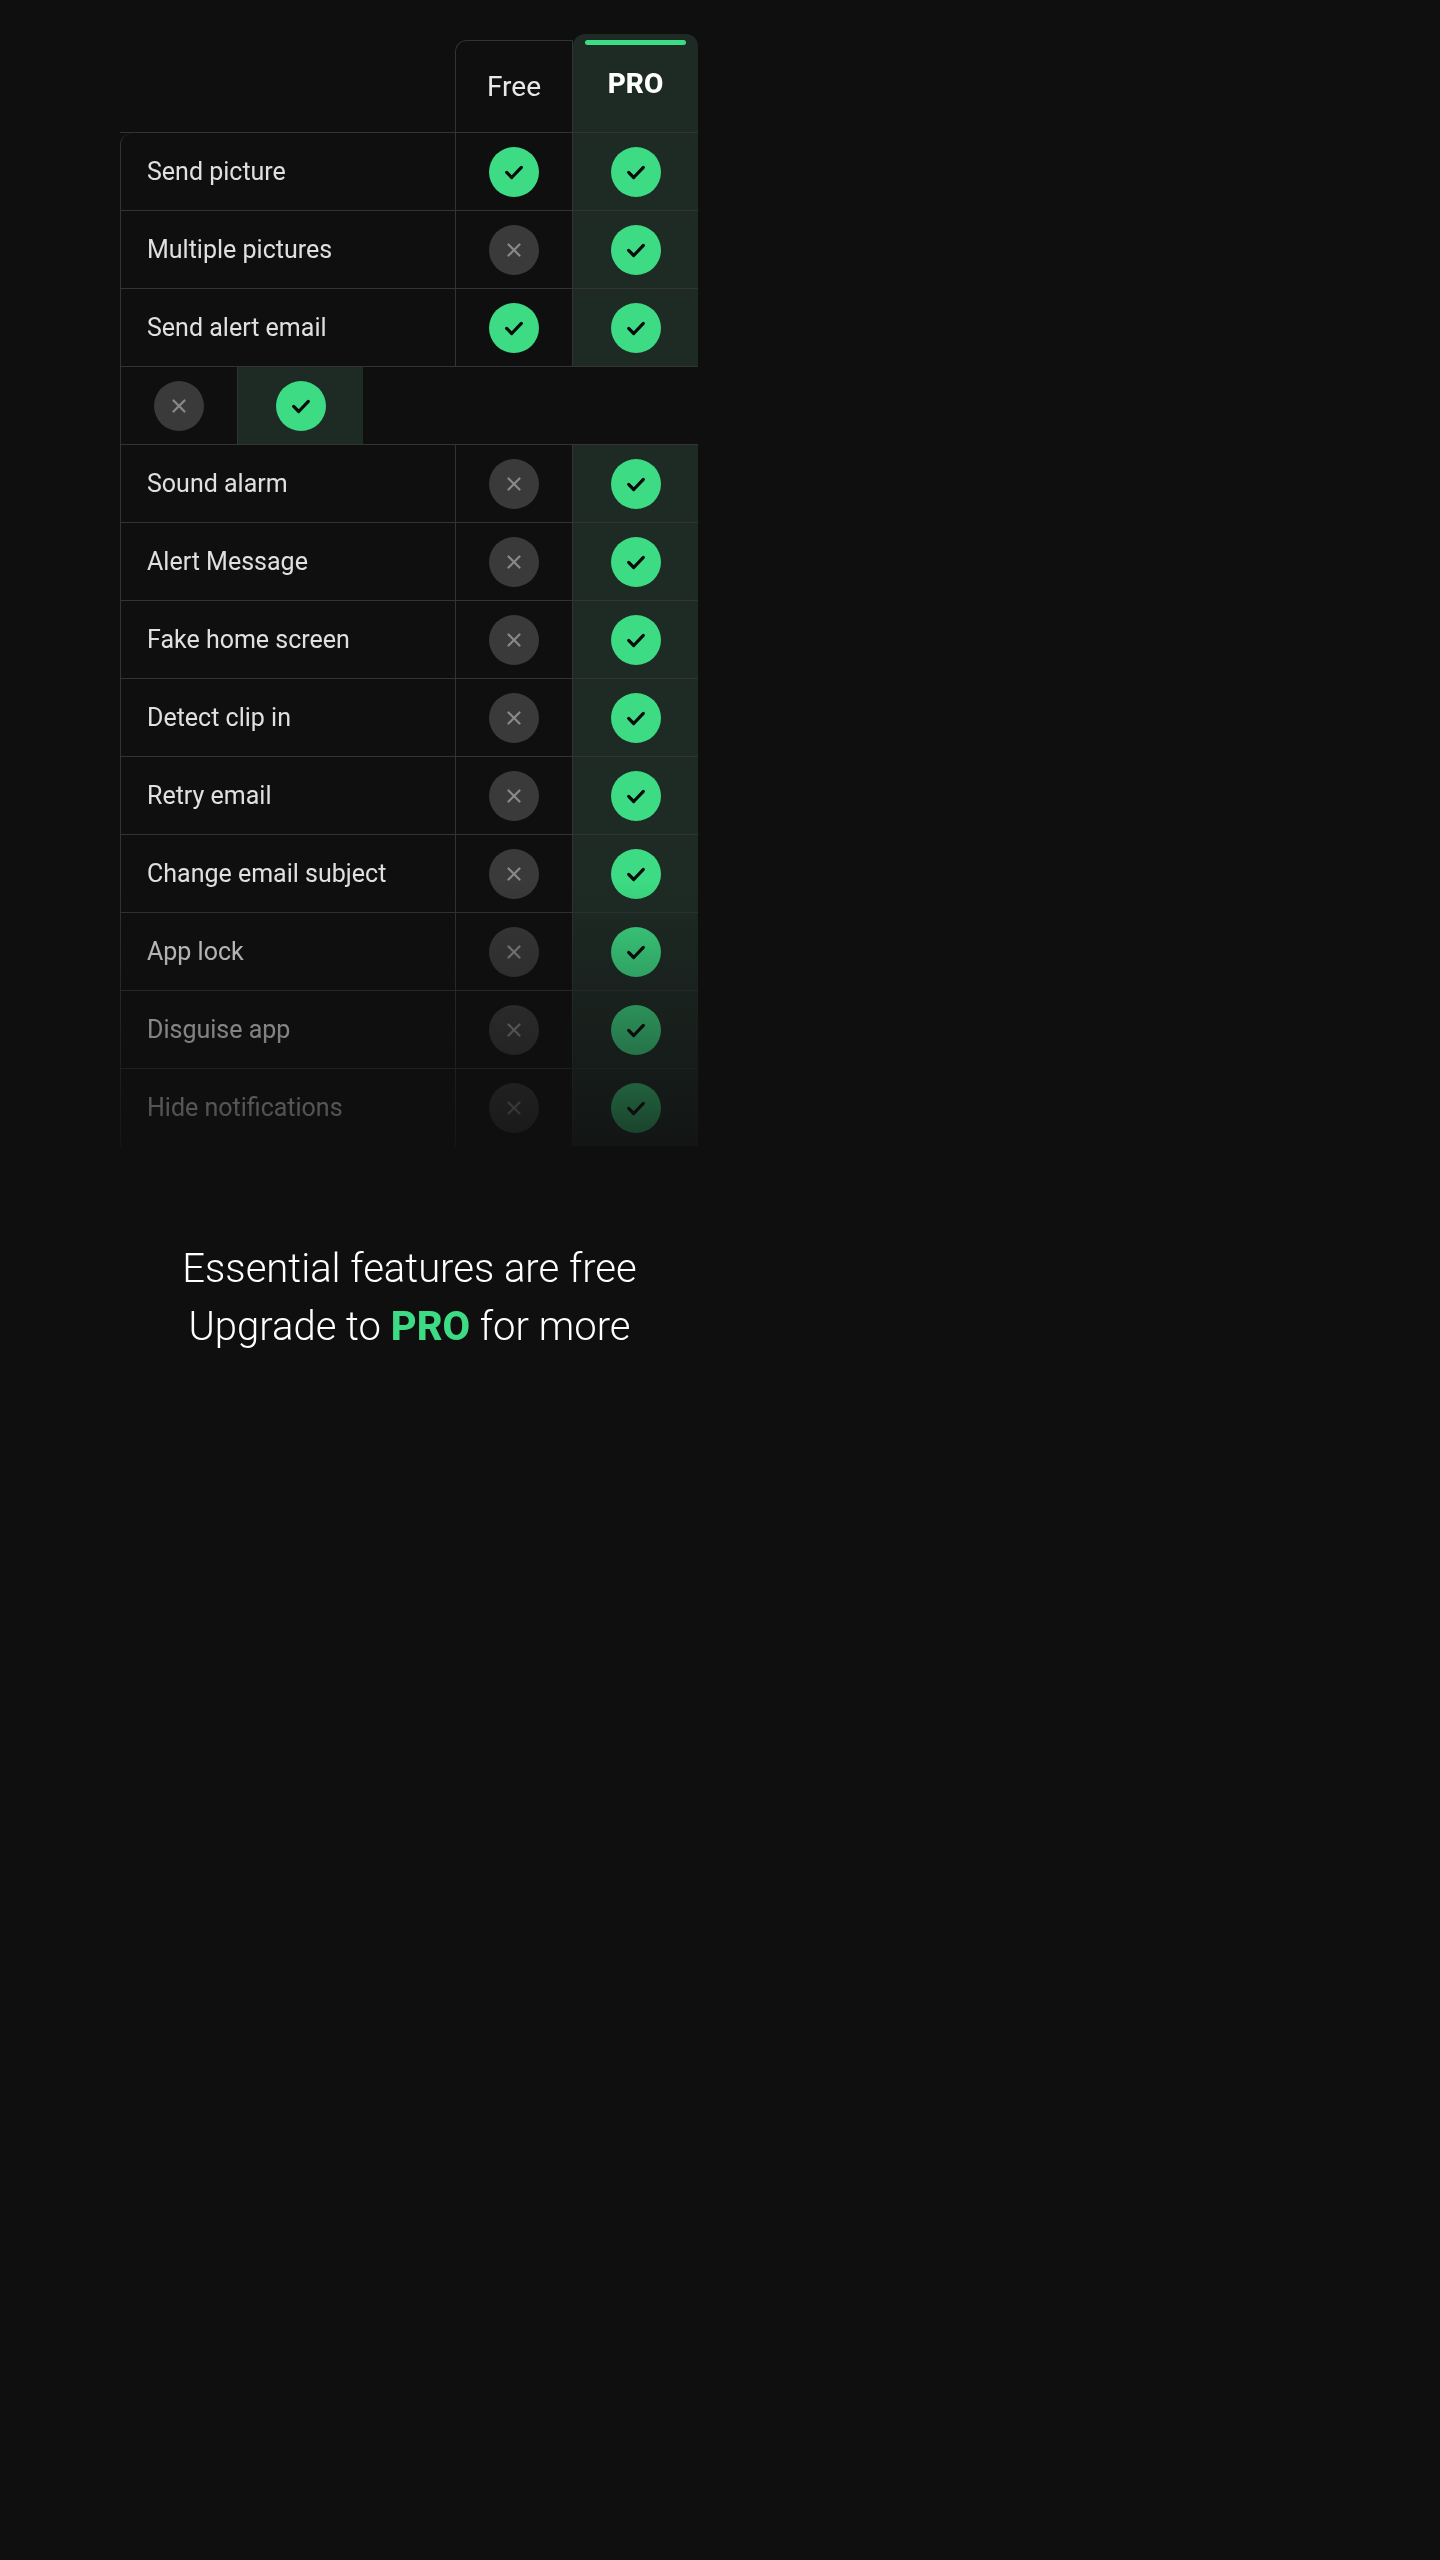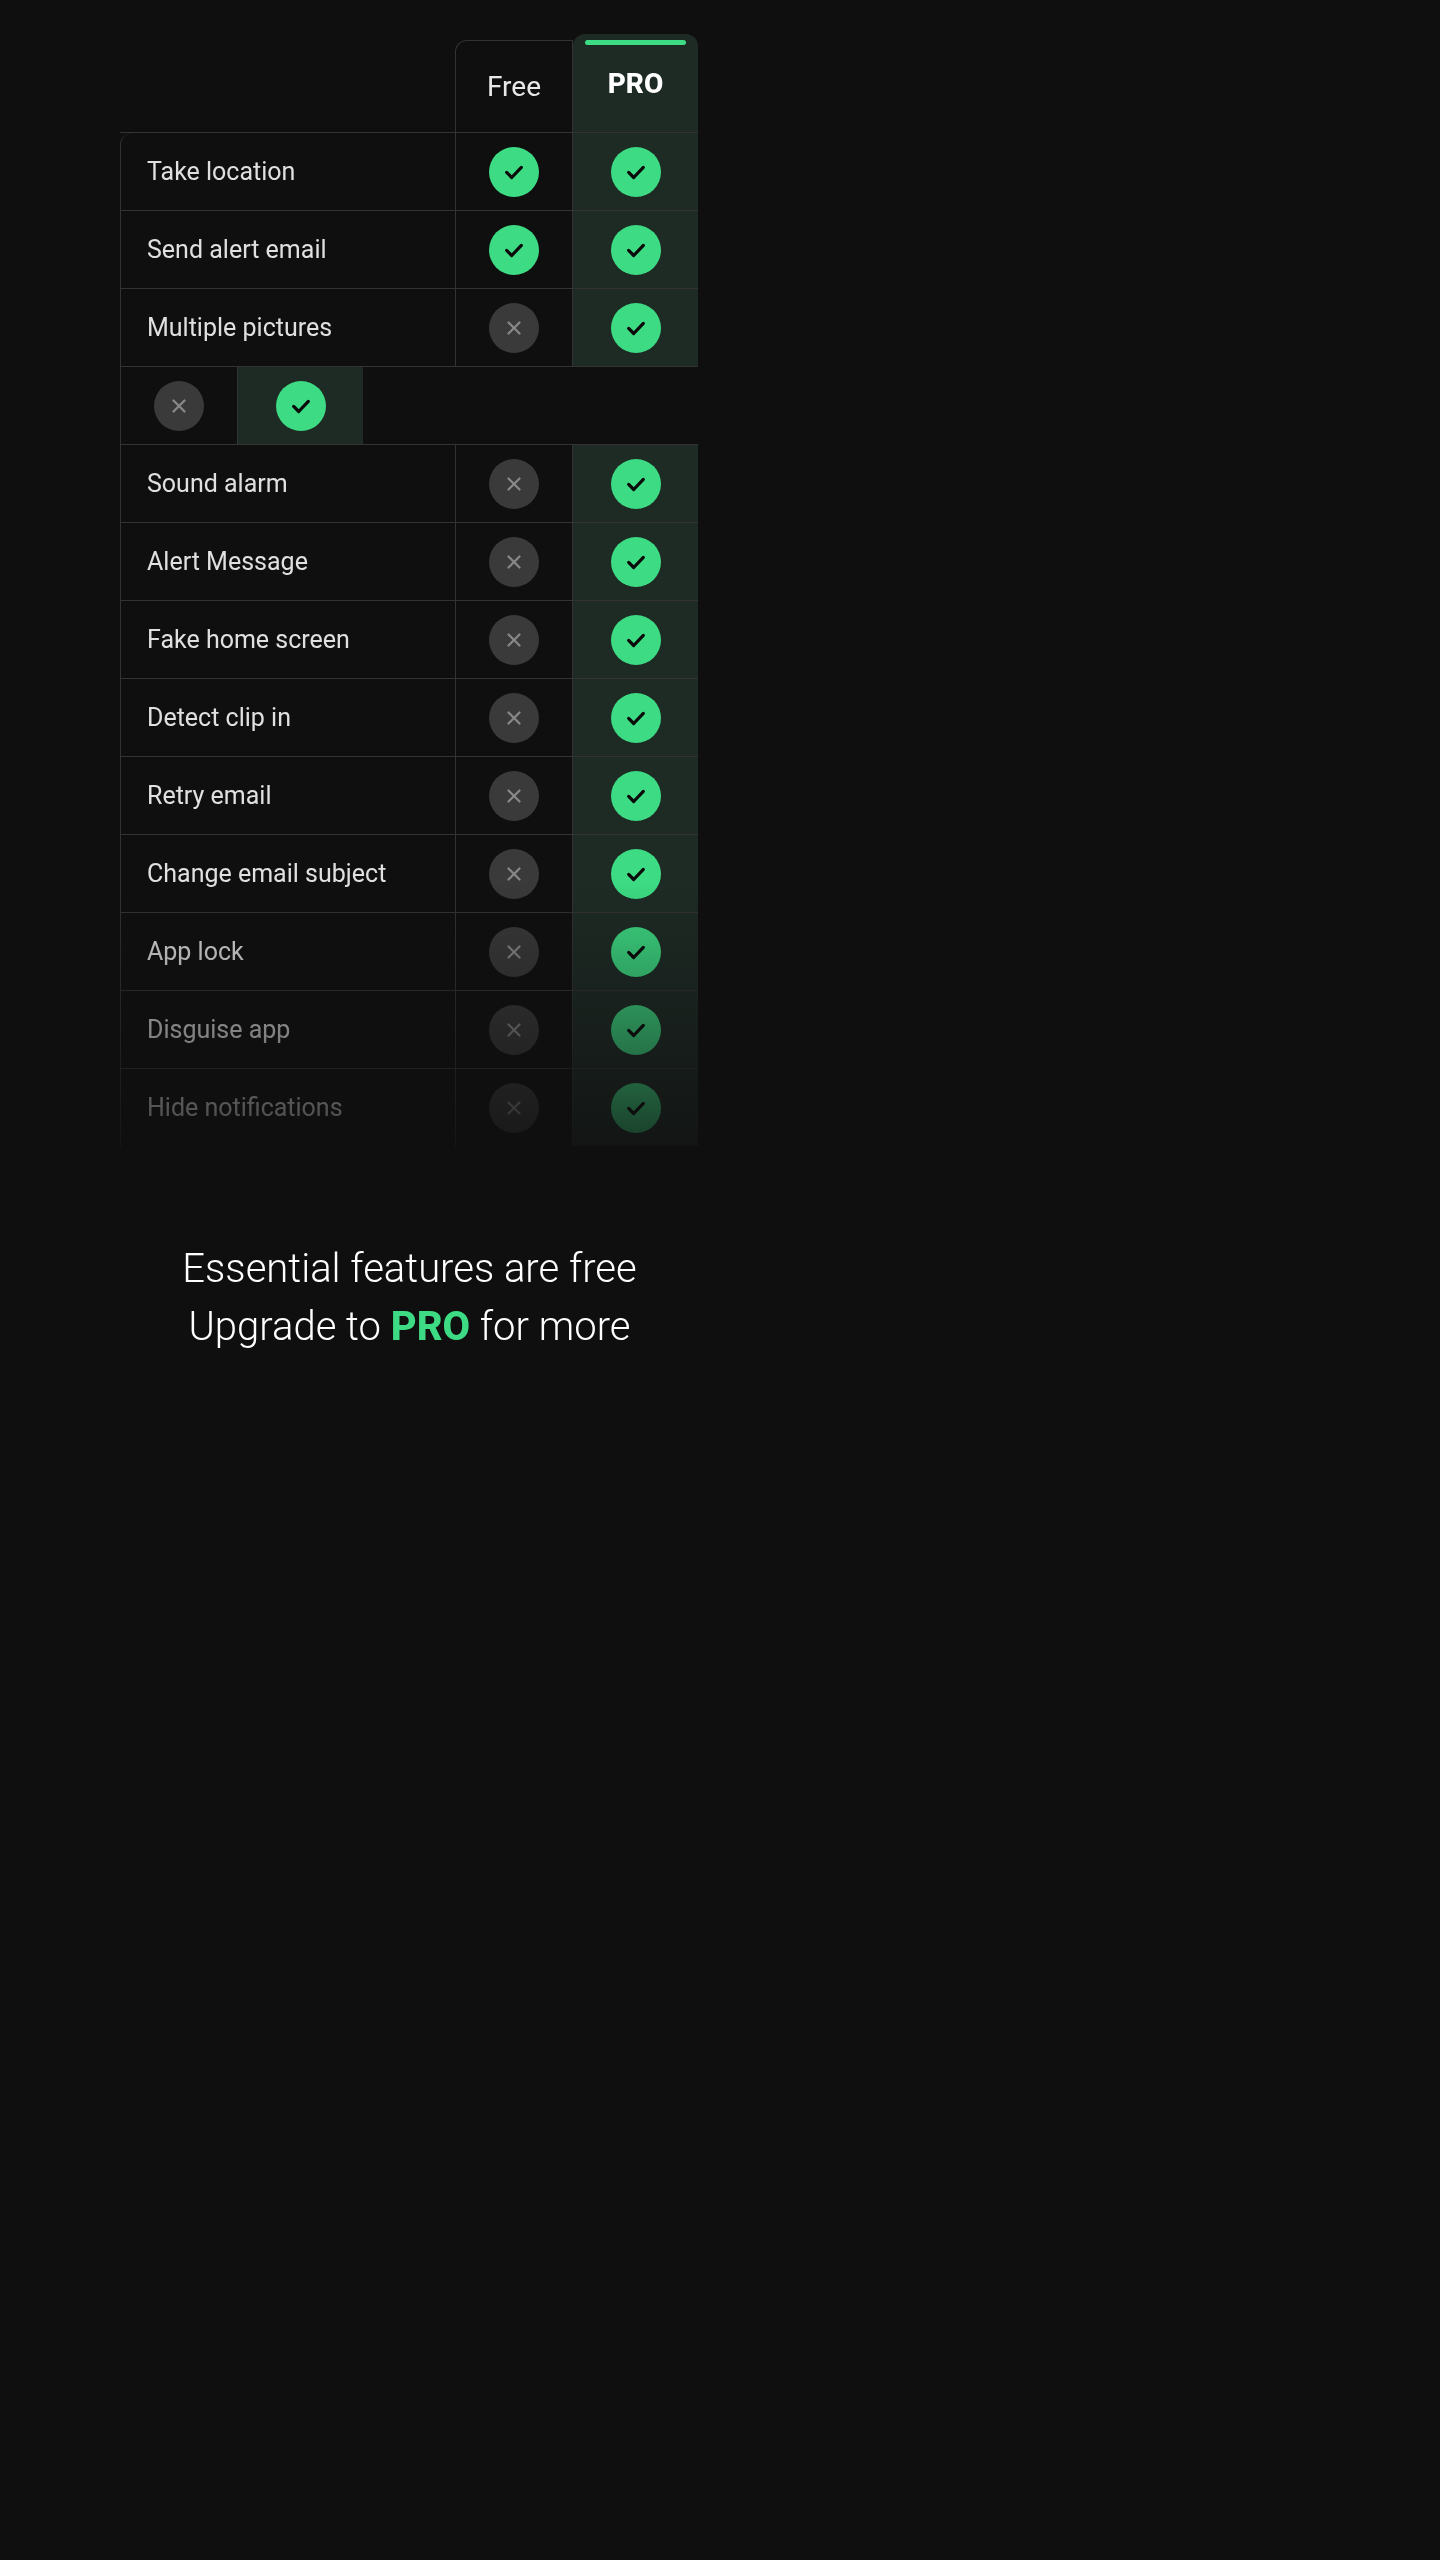--- a/index.html
+++ b/index.html
@@ -145,60 +145,60 @@
 <body>
 
 <div class="table-wrapper">
   <div class="header-row">
     <div class="header-feature"></div>
     <div class="header-free">Free</div>
     <div class="header-pro">PRO</div>
   </div>
   <div id="rows">
       <div class="feature-row">
-        <div class="feature-label">Take location</div>
-        <div class="cell-free">
-          <div class="circle circle-check">
-            <svg viewBox="0 0 24 24" fill="none" stroke="#0a0a0a" stroke-width="3.5" stroke-linecap="round" stroke-linejoin="round">
-              <polyline points="4,12.5 9.5,18 20,7"></polyline>
+        <div class="feature-label">Send picture</div>
+        <div class="cell-free">
+          <div class="circle circle-check">
+            <svg viewBox="0 0 24 24" fill="none" stroke="#0a0a0a" stroke-width="3.5" stroke-linecap="round" stroke-linejoin="round">
+              <polyline points="4,12.5 9.5,18 20,7"></polyline>
+            </svg>
+          </div>
+        </div>
+        <div class="cell-pro">
+          <div class="circle circle-check">
+            <svg viewBox="0 0 24 24" fill="none" stroke="#0a0a0a" stroke-width="3.5" stroke-linecap="round" stroke-linejoin="round">
+              <polyline points="4,12.5 9.5,18 20,7"></polyline>
+            </svg>
+          </div>
+        </div>
+      </div>
+      <div class="feature-row">
+        <div class="feature-label">Multiple pictures</div>
+        <div class="cell-free">
+          <div class="circle circle-cross">
+            <svg viewBox="0 0 24 24" fill="none" stroke="#888" stroke-width="2.5" stroke-linecap="round">
+              <line x1="6" y1="6" x2="18" y2="18"></line>
+              <line x1="18" y1="6" x2="6" y2="18"></line>
             </svg>
           </div>
         </div>
         <div class="cell-pro">
           <div class="circle circle-check">
             <svg viewBox="0 0 24 24" fill="none" stroke="#0a0a0a" stroke-width="3.5" stroke-linecap="round" stroke-linejoin="round">
               <polyline points="4,12.5 9.5,18 20,7"></polyline>
             </svg>
           </div>
         </div>
       </div>
       <div class="feature-row">
         <div class="feature-label">Send alert email</div>
         <div class="cell-free">
           <div class="circle circle-check">
             <svg viewBox="0 0 24 24" fill="none" stroke="#0a0a0a" stroke-width="3.5" stroke-linecap="round" stroke-linejoin="round">
               <polyline points="4,12.5 9.5,18 20,7"></polyline>
-            </svg>
-          </div>
-        </div>
-        <div class="cell-pro">
-          <div class="circle circle-check">
-            <svg viewBox="0 0 24 24" fill="none" stroke="#0a0a0a" stroke-width="3.5" stroke-linecap="round" stroke-linejoin="round">
-              <polyline points="4,12.5 9.5,18 20,7"></polyline>
-            </svg>
-          </div>
-        </div>
-      </div>
-      <div class="feature-row">
-        <div class="feature-label">Multiple pictures</div>
-        <div class="cell-free">
-          <div class="circle circle-cross">
-            <svg viewBox="0 0 24 24" fill="none" stroke="#888" stroke-width="2.5" stroke-linecap="round">
-              <line x1="6" y1="6" x2="18" y2="18"></line>
-              <line x1="18" y1="6" x2="6" y2="18"></line>
             </svg>
           </div>
         </div>
         <div class="cell-pro">
           <div class="circle circle-check">
             <svg viewBox="0 0 24 24" fill="none" stroke="#0a0a0a" stroke-width="3.5" stroke-linecap="round" stroke-linejoin="round">
               <polyline points="4,12.5 9.5,18 20,7"></polyline>
             </svg>
           </div>
         </div>

